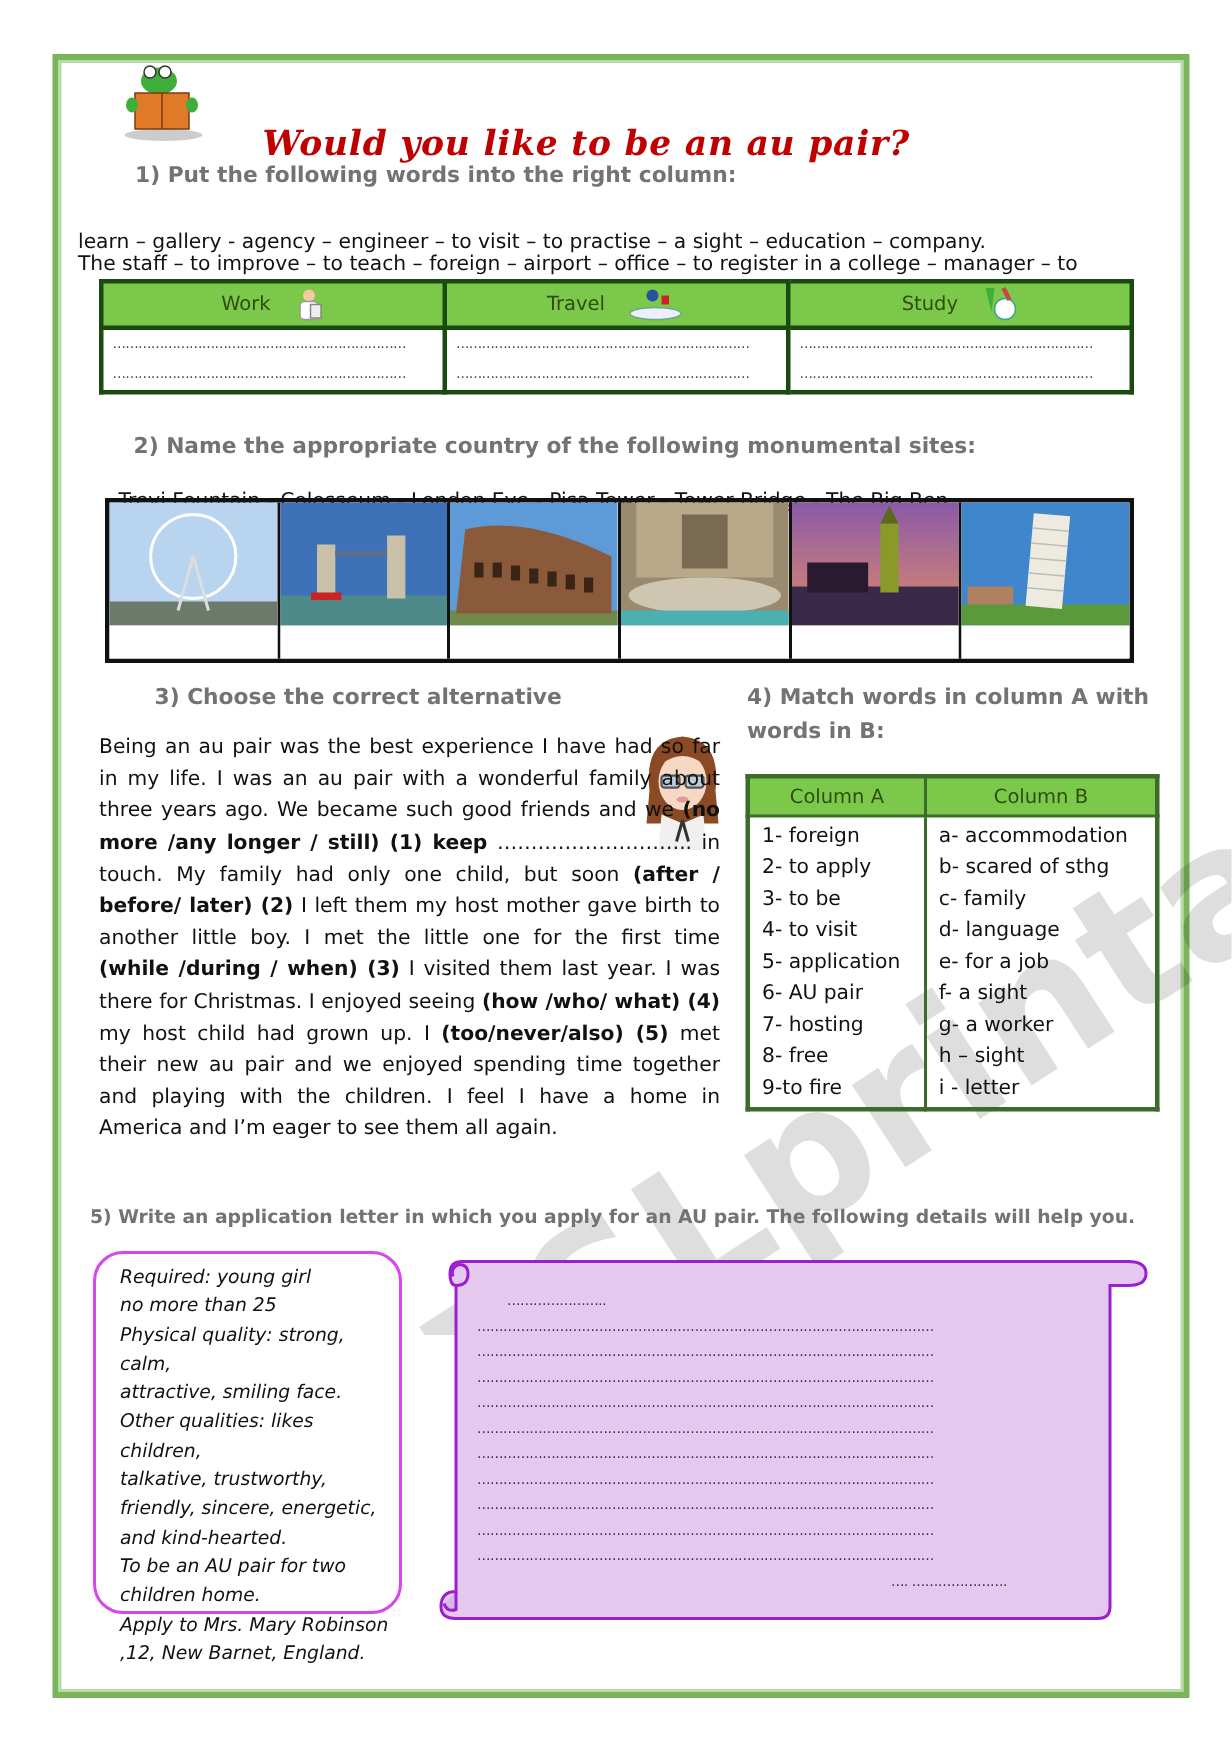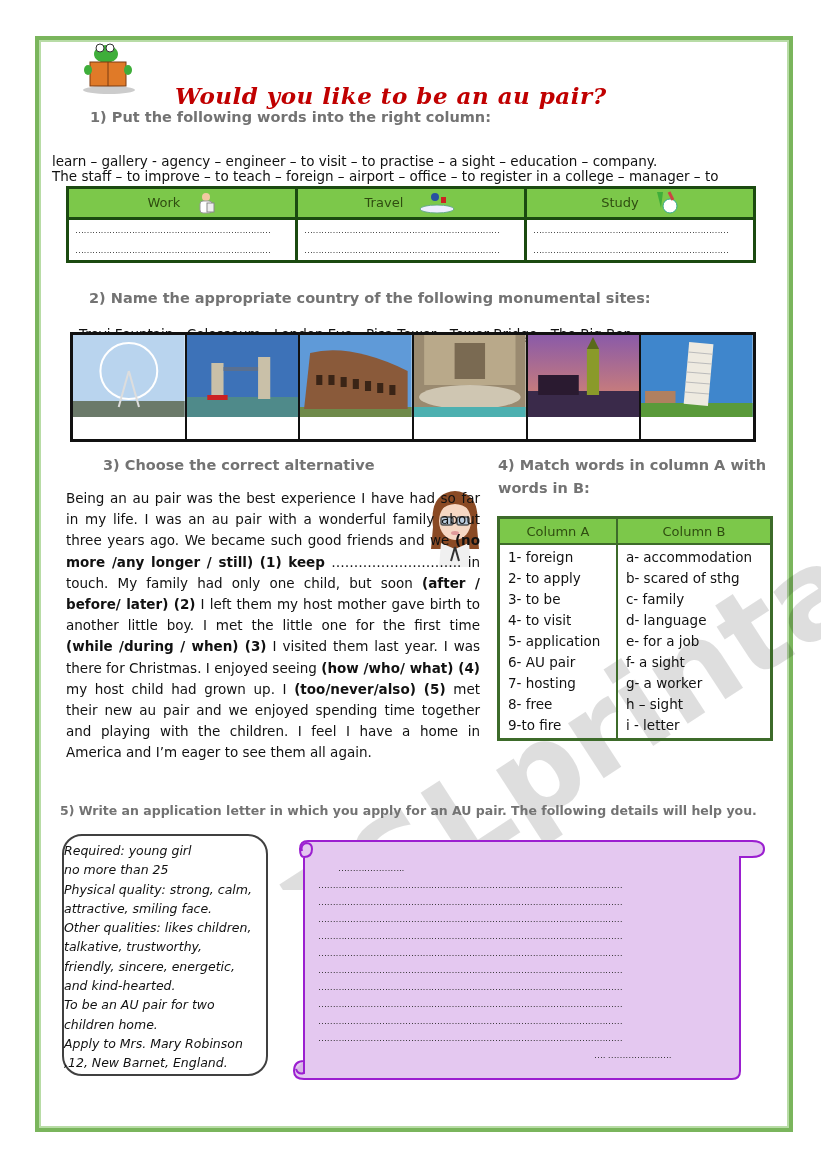--- a/index.html
+++ b/index.html
@@ -19,21 +19,21 @@
   .photo-cell { flex:1; border-right:2px solid #111; display:flex; flex-direction:column; }
   .photo-cell:last-child { border-right:none; }
   .photo { height:82px; position:relative; overflow:hidden; }
   .answer-box { flex:1; background:#fff; }
   .para { position:absolute; left:66px; top:488px; width:414px; font-size:13.5px; line-height:21.2px; text-align:justify; }
   .para b { font-weight:bold; }
   .girl { position:absolute; left:425px; top:487px; width:60px; height:80px; }
   table.match { position:absolute; left:497px; top:516px; width:276px; border-collapse:collapse; border:3px solid #3d6b2a; }
   table.match th { background:#7cc84a; color:#2f4d10; font-weight:normal; font-size:13px; height:22px; border:2px solid #3d6b2a; }
   table.match td { border-left:2px solid #3d6b2a; border-right:2px solid #3d6b2a; vertical-align:top; padding:2px 8px; font-size:13.5px; line-height:21px;border-radius:16px; }
-  .req { position:absolute; left:62px; top:834px; width:206px; height:242px; border:2px solid #404040; border-radius:20px; padding:5px 0 0 0; font-style:italic; font-size:12.5px; line-height:19.3px; box-sizing:border-box; }
+  .req { position:absolute; left:62px; top:834px; width:206px; height:242px; border:2px solid #d946ef; border-radius:20px; padding:5px 0 0 16px; font-style:italic; font-size:12.5px; line-height:19.3px; box-sizing:border-box; }
   .scroll { position:absolute; left:290px; top:833px; width:478px; height:250px; }
   .scroll-lines { position:absolute; left:318px; top:860px; width:430px; font-size:9px; color:#333; line-height:17px; letter-spacing:-0.3px; white-space:nowrap; overflow:hidden; }
 </style>
 </head>
 <body>
 
 <div class="frame"></div>
 
 <svg class="watermark" viewBox="0 0 760 620">
   <text x="60" y="560" transform="rotate(-33 380 310)" font-family="DejaVu Sans, sans-serif" font-weight="bold" font-size="120" fill="#000" fill-opacity="0.13">ESLprintables.com</text>

